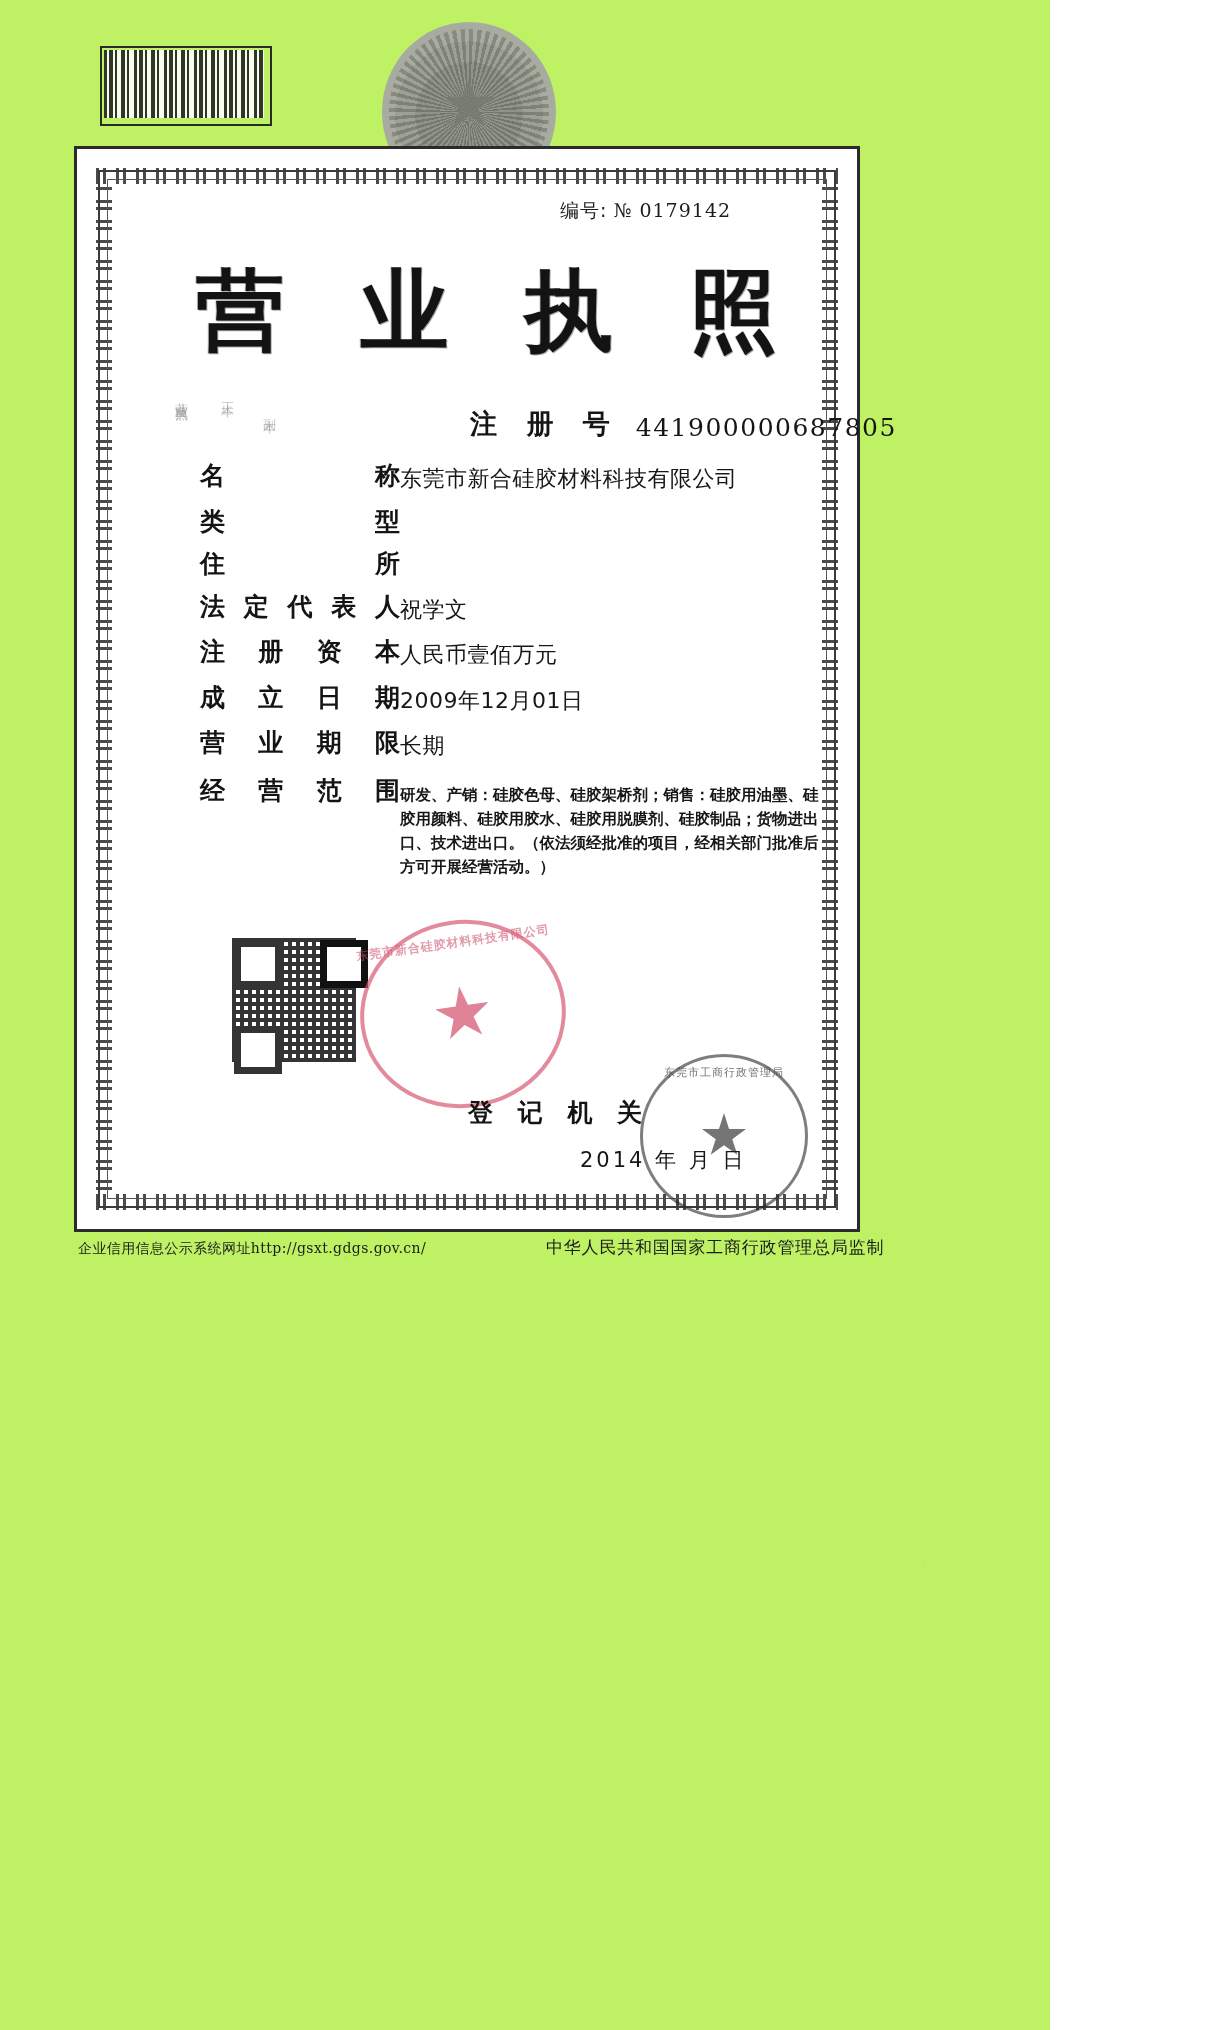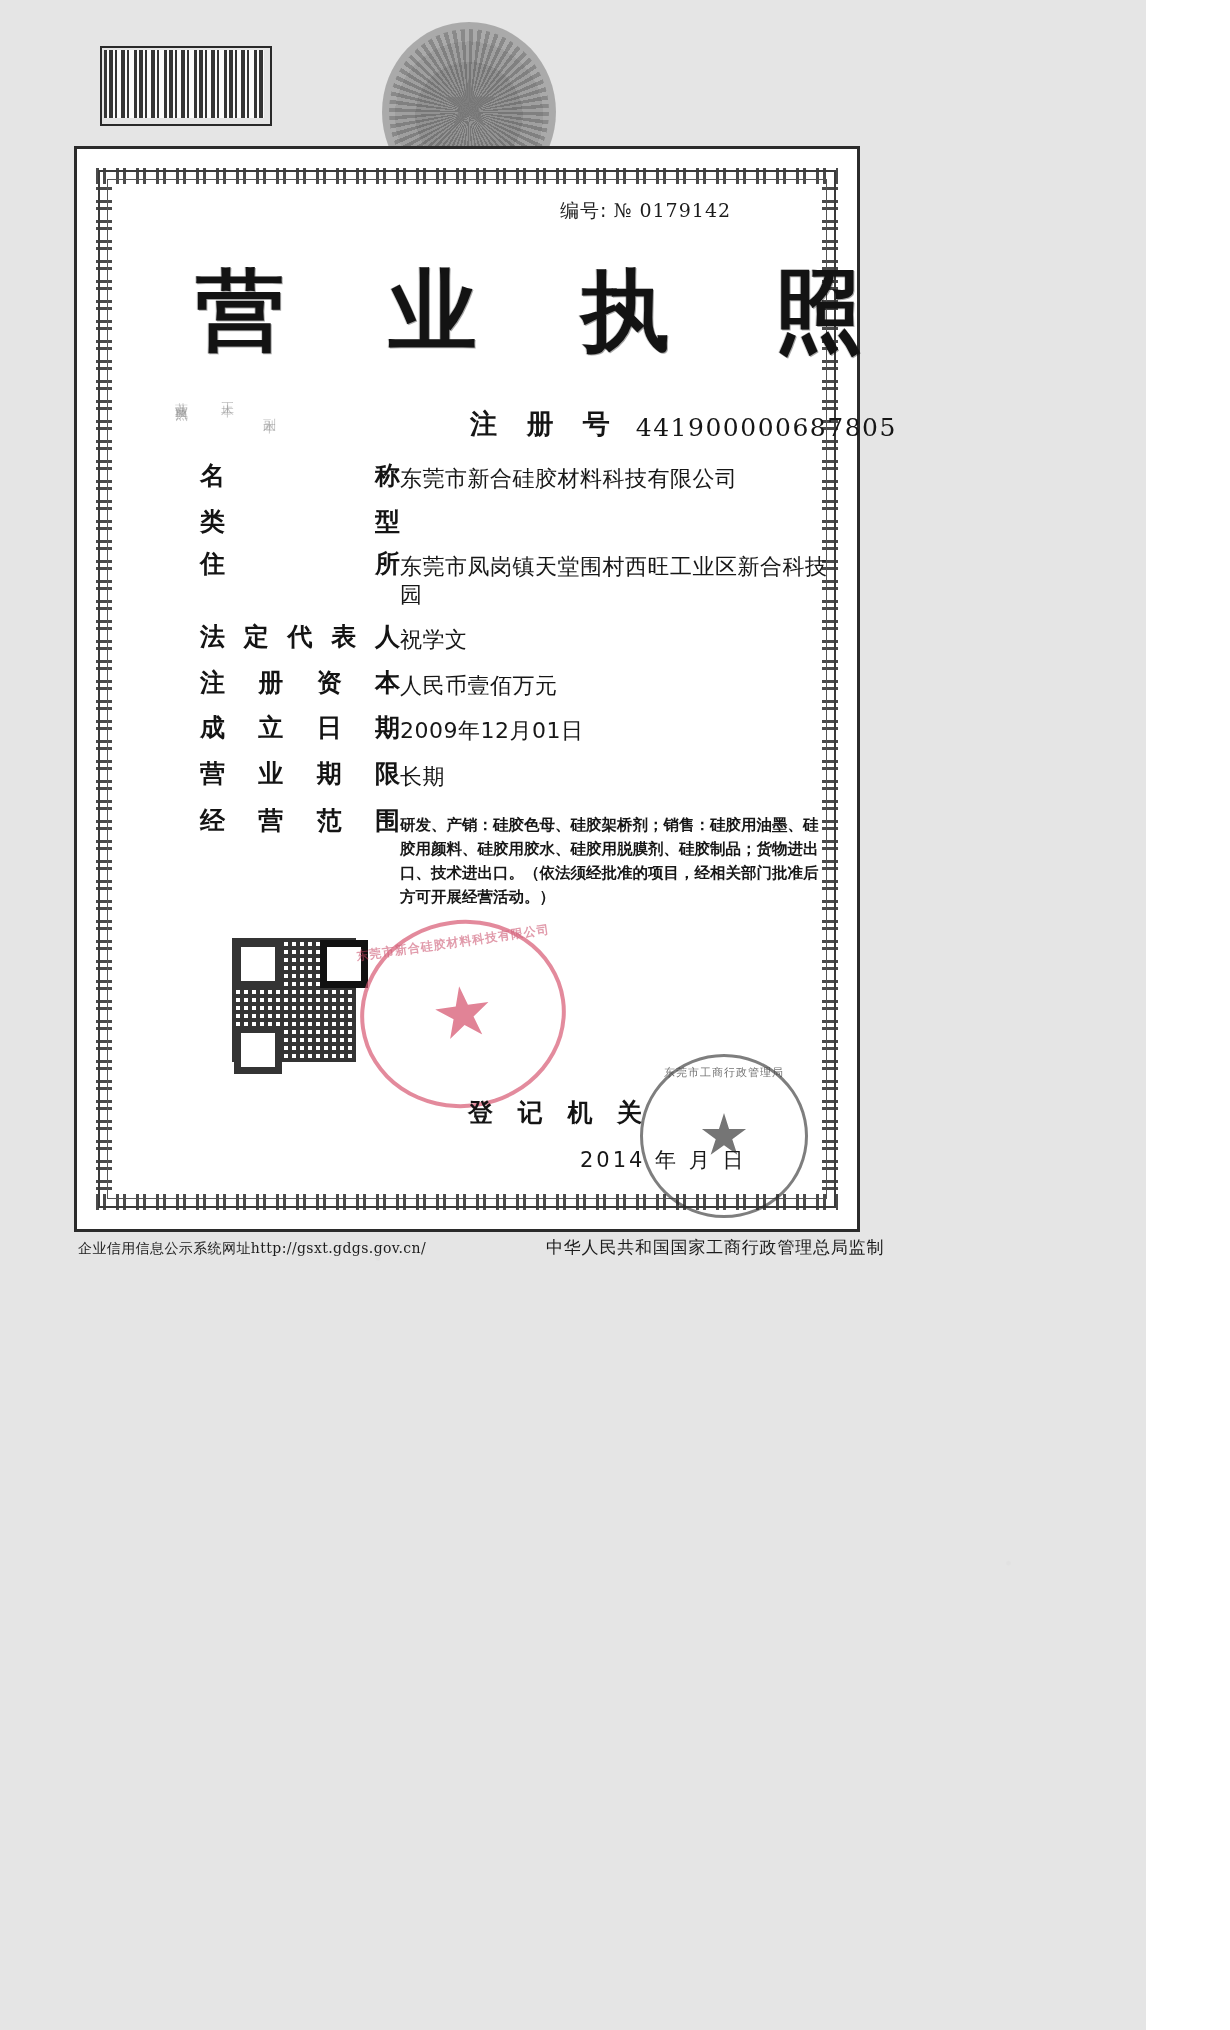--- a/index.html
+++ b/index.html
@@ -13,22 +13,22 @@
     position: relative;
     font-family: "DejaVu Sans", "Liberation Sans", sans-serif;
     color: #1b1b1b;
     overflow: hidden;
   }
 
   
   #scan {
     position: absolute;
     left: 0; top: 0;
-    width: 1146px; height: 2030px;
-    background: #e5e5e5;
+    width: 1050px; height: 2030px;
+    background: #bef264;
   }
   .noise {
     position: absolute;
     inset: 0;
     background:
       radial-gradient(circle at 12% 8%, rgba(0,0,0,0.030) 0 2px, transparent 3px),
       radial-gradient(circle at 72% 23%, rgba(0,0,0,0.025) 0 1.5px, transparent 3px),
       radial-gradient(circle at 33% 62%, rgba(0,0,0,0.022) 0 1.5px, transparent 3px),
       radial-gradient(circle at 88% 77%, rgba(0,0,0,0.020) 0 1.5px, transparent 3px);
     pointer-events: none;
@@ -132,21 +132,21 @@
   }
   #serial .label { font-family: "DejaVu Sans", sans-serif; margin-right: 6px; }
   #serial .no { font-family: "DejaVu Serif", serif; }
 
   
   #title {
     position: absolute;
     left: 196px; top: 252px;
     width: 560px;
     text-align: center;
-    font-family: Liberation Mono, monospace;
+    font-family: Liberation Sans, sans-serif;
     font-weight: 700;
     font-size: 88px;
     letter-spacing: 26px;
     color: #131313;
     text-shadow: 1px 1px 0 rgba(0,0,0,.35), -1px 0 0 rgba(0,0,0,.2);
     white-space: nowrap;
   }
 
   
   #regline {
@@ -385,21 +385,20 @@
         <span>类</span>
         <span>型</span>
       </div>
     </div>
 
     <div class="row">
       <div class="k">
         <span>住</span>
         <span>所</span>
       </div>
-      <div class="v">东莞市凤岗镇天堂围村西旺工业区新合科技园</div>
     </div>
 
     <div class="row">
       <div class="k">
         <span>法</span>
         <span>定</span>
         <span>代</span>
         <span>表</span>
         <span>人</span>
       </div>

